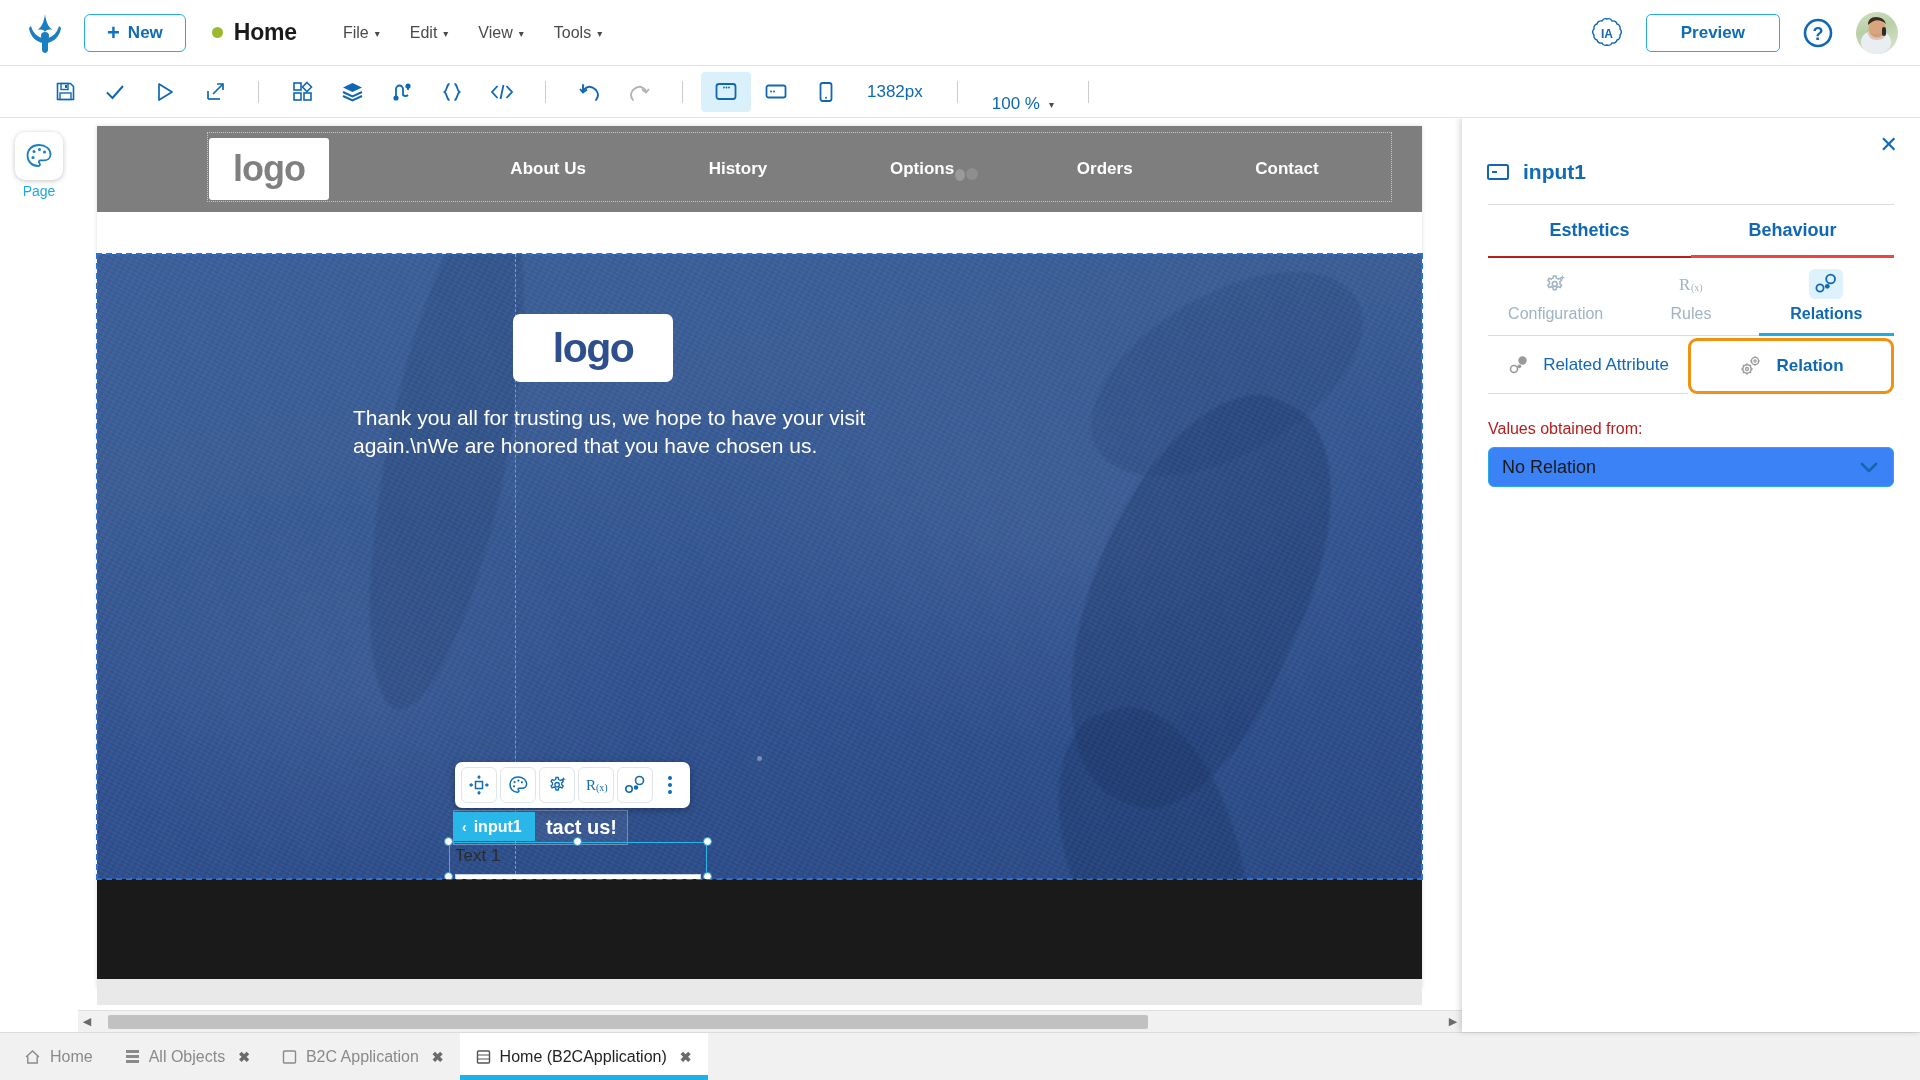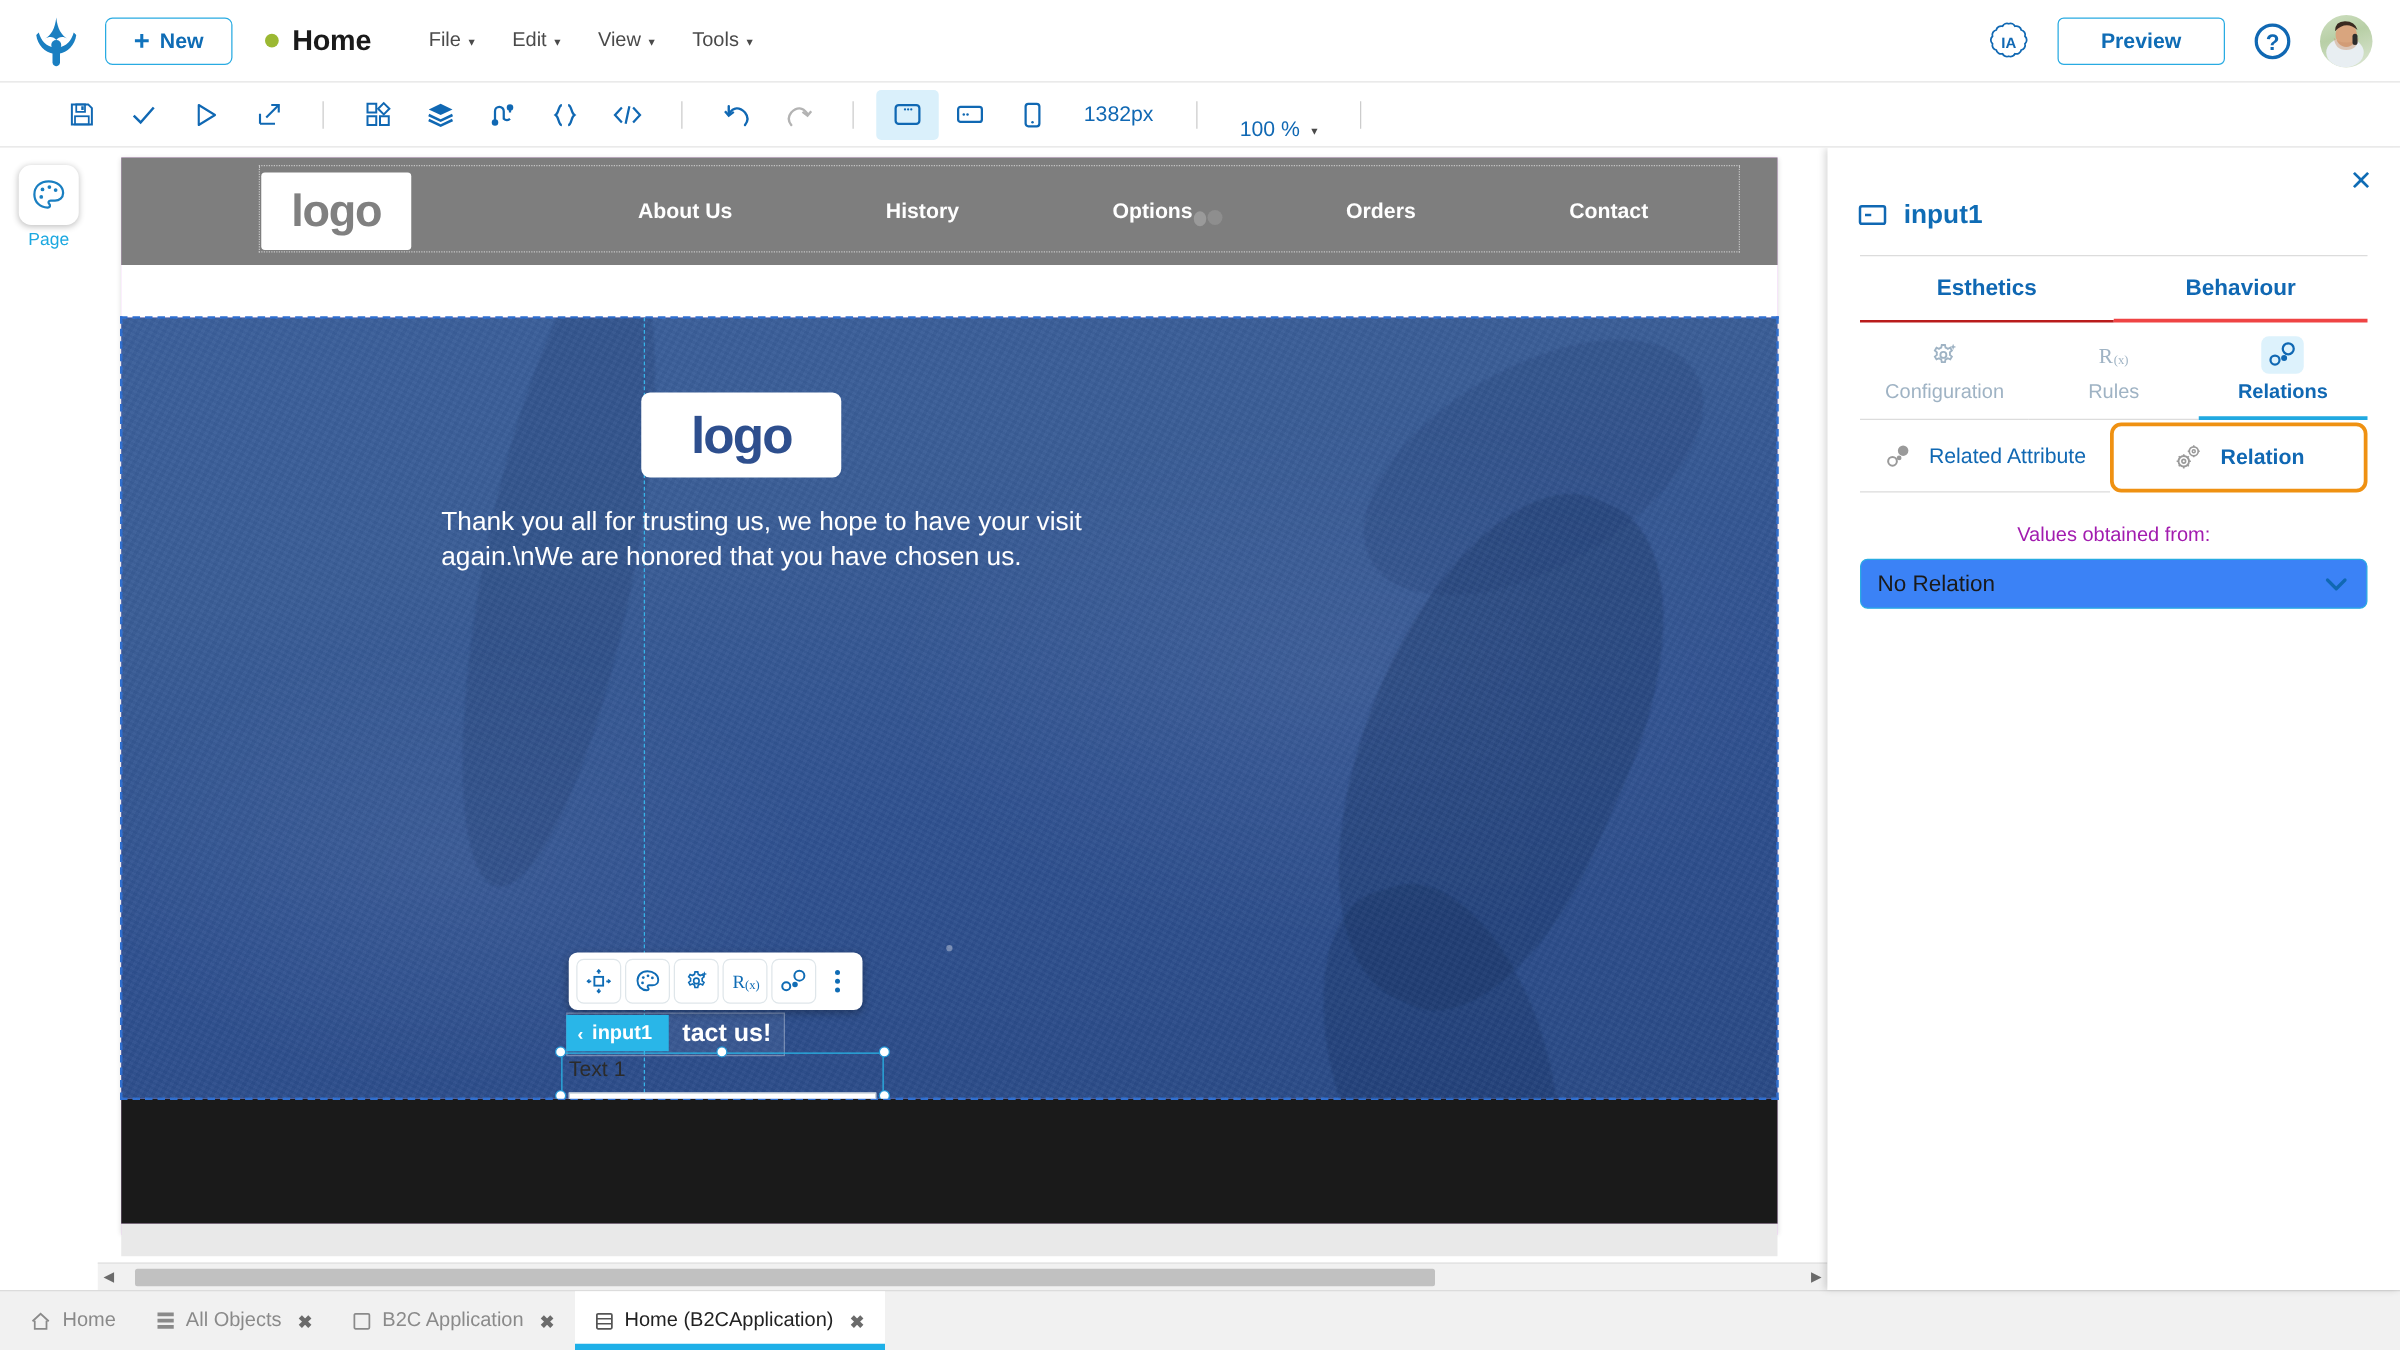--- a/index.html
+++ b/index.html
@@ -69,21 +69,21 @@
   .rail-tool-box {
     width:48px; height:48px; border-radius:10px; background:#fff; display:flex; align-items:center; justify-content:center;
     box-shadow:0 1px 5px rgba(0,0,0,.24);
   }
   .rail-tool-label { font-size:14px; color:#1ba8e0; }
 
   
   .canvas-wrap { flex:1; background:#fff; position:relative; overflow:hidden; min-width:0;}
   .canvas-page {
     position:absolute; left:19px; top:8px; width:1325px; height:862px;
-    background:#f0abfc; box-shadow:0 0 4px rgba(0,0,0,.14);
+    background:#404040; box-shadow:0 0 4px rgba(0,0,0,.14);
   }
   
   .site-header { height:86px; background:#7e7e7e; position:relative; display:flex; align-items:center; }
   .site-logo-box {
     width:120px; height:62px; background:#fff; border-radius:3px; margin-left:112px;
     display:flex; align-items:center; justify-content:center;
   }
   .site-logo-text { font-size:36px; font-weight:bold; color:#808080; letter-spacing:-1px;}
   .site-nav { flex:1; display:flex; align-items:center; justify-content:space-around; padding:0 42px 0 120px; height:100%;}
   .site-nav-link { color:#fff; font-size:17px; font-weight:bold; cursor:pointer; position:relative;}
@@ -194,21 +194,21 @@
   .rp-pill{
     flex:1; display:flex; align-items:center; justify-content:center; gap:12px; padding:16px 0;
     font-size:17px; cursor:pointer; border-bottom:1px solid #dcdcdc; color:#1068b3;
   }
   .rp-pill.active{ border-bottom:3px solid #21a9e1; font-weight:bold;}
   .rp-pill.highlight{
     border:3px solid #ef9112; border-radius:9px; background:#fff; margin:2px 0 0 0; padding:13px 0;
     position:relative; z-index:3;
   }
   .rp-field{ padding:26px 26px 0 26px;}
-  .rp-field-label{ font-size:16px; color:#a21caf; margin-bottom:9px;text-align:center;}
+  .rp-field-label{ font-size:16px; color:#b91c1c; margin-bottom:9px;}
   .rp-select{
     height:40px; border:1.5px solid #29abe2; border-radius:6px; display:flex; align-items:center;
     justify-content:space-between; padding:0 14px 0 13px; font-size:18px; color:#1a1a1a; cursor:pointer; background:#3b82f6;
   }
   .rp-select .chev-d{ color:#1068b3; font-size:16px; }
 
   
   .bottom-bar{
     height:48px; min-height:48px; background:#f1f1f1; border-top:1px solid #dcdcdc;
     display:flex; align-items:stretch; padding-left:8px;

